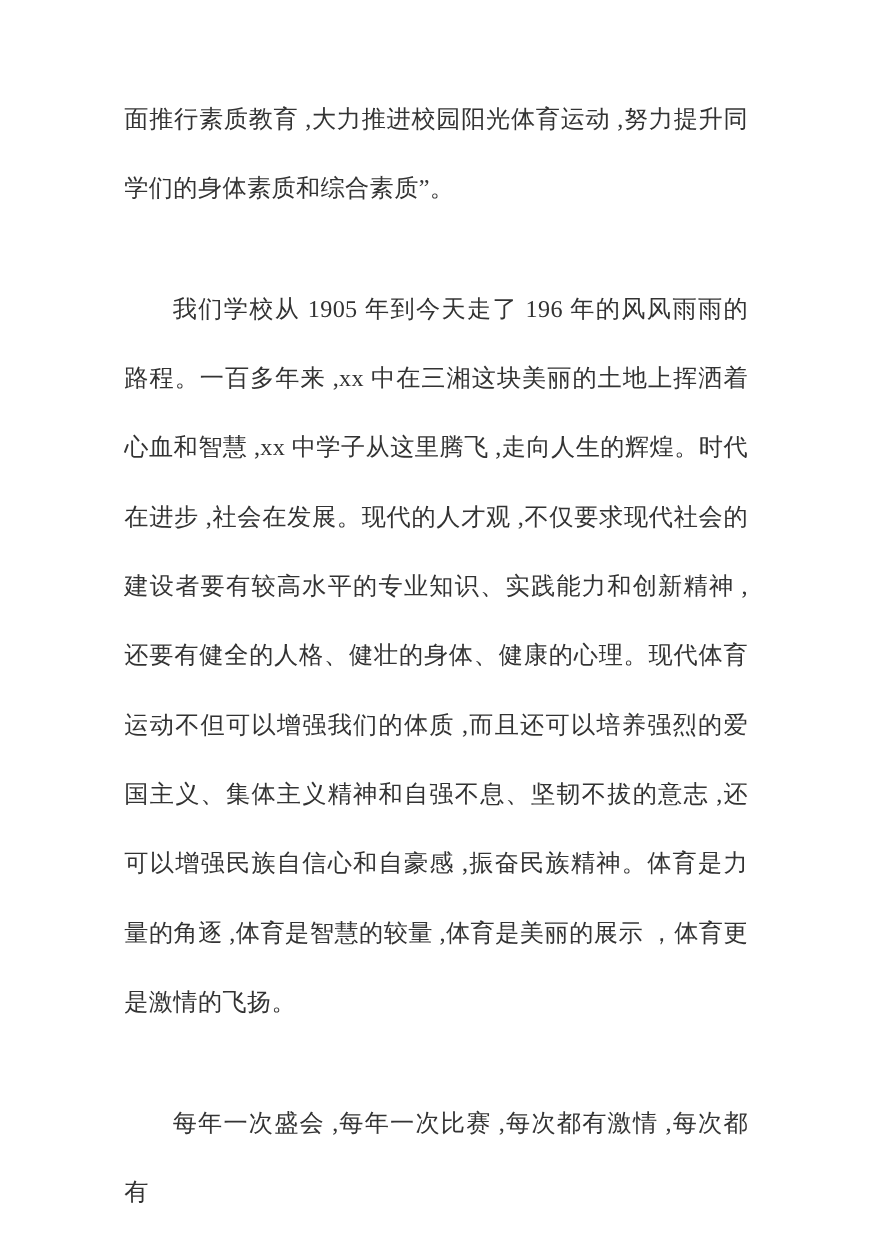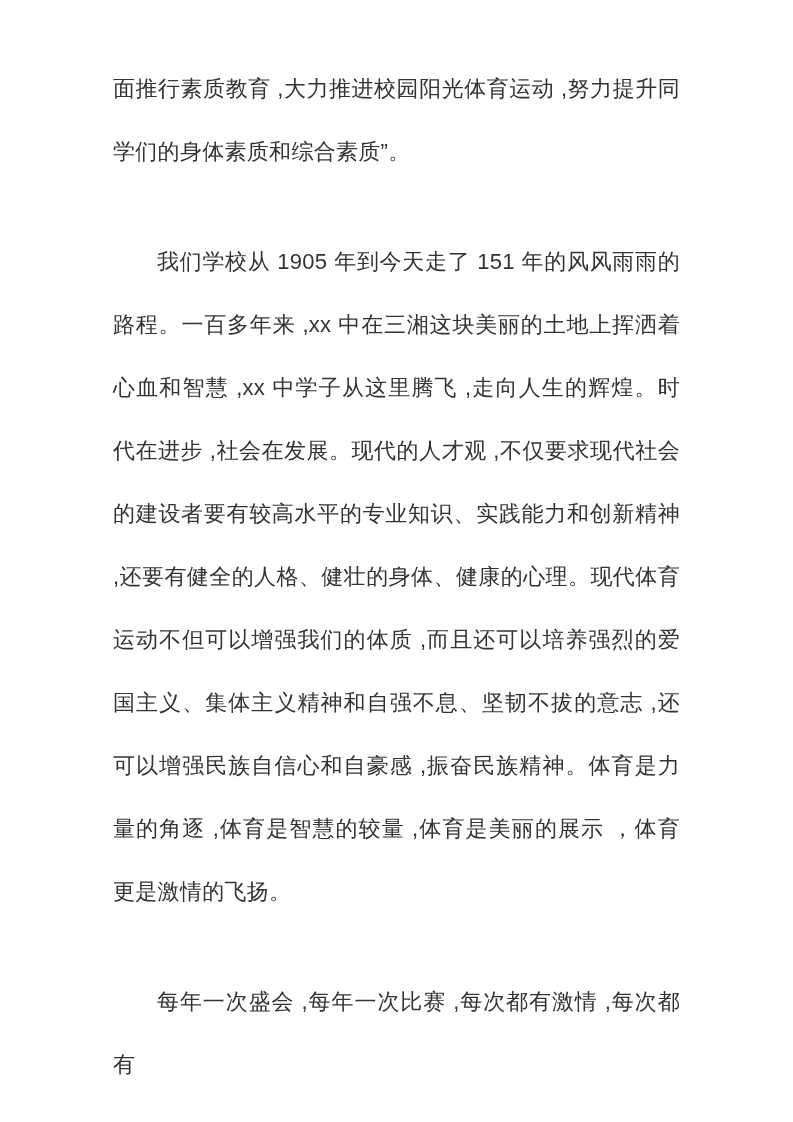--- a/index.html
+++ b/index.html
@@ -7,37 +7,37 @@
     padding: 0;
     background: #ffffff;
   }
   .doc-page {
     position: relative;
     width: 793px;
     height: 1122px;
     margin: 0 auto;
     background: #ffffff;
     box-sizing: border-box;
-    padding: 57px 113px 0 113px;
+    padding: 76px 113px 0 113px;
     overflow: hidden;
-    font-family: Liberation Sans, sans-serif;
+    font-family: Liberation Serif, serif;
   }
   .para {
     margin: 0 0 47px 0;
     font-size: 22px;
     line-height: 63px;
     color: #333333;
     text-align: justify;
     word-break: break-all;
     letter-spacing: 0.3px;
   }
   .para.indented {
     text-indent: 2em;
   }
 </style>
 </head>
 <body>
 
 <div class="doc-page">
   <p class="para">面推行素质教育 ,大力推进校园阳光体育运动 ,努力提升同学们的身体素质和综合素质”。</p>
-  <p class="para indented">我们学校从 1905 年到今天走了 151 年的风风雨雨的路程。一百多年来 ,xx 中在三湘这块美丽的土地上挥洒着心血和智慧 ,xx 中学子从这里腾飞 ,走向人生的辉煌。时代在进步 ,社会在发展。现代的人才观 ,不仅要求现代社会的建设者要有较高水平的专业知识、实践能力和创新精神 ,还要有健全的人格、健壮的身体、健康的心理。现代体育运动不但可以增强我们的体质 ,而且还可以培养强烈的爱国主义、集体主义精神和自强不息、坚韧不拔的意志 ,还可以增强民族自信心和自豪感 ,振奋民族精神。体育是力量的角逐 ,体育是智慧的较量 ,体育是美丽的展示 ，体育更是激情的飞扬。</p>
+  <p class="para indented">我们学校从 1905 年到今天走了 196 年的风风雨雨的路程。一百多年来 ,xx 中在三湘这块美丽的土地上挥洒着心血和智慧 ,xx 中学子从这里腾飞 ,走向人生的辉煌。时代在进步 ,社会在发展。现代的人才观 ,不仅要求现代社会的建设者要有较高水平的专业知识、实践能力和创新精神 ,还要有健全的人格、健壮的身体、健康的心理。现代体育运动不但可以增强我们的体质 ,而且还可以培养强烈的爱国主义、集体主义精神和自强不息、坚韧不拔的意志 ,还可以增强民族自信心和自豪感 ,振奋民族精神。体育是力量的角逐 ,体育是智慧的较量 ,体育是美丽的展示 ，体育更是激情的飞扬。</p>
   <p class="para indented">每年一次盛会 ,每年一次比赛 ,每次都有激情 ,每次都有</p>
 </div>
 
 </body></html>

